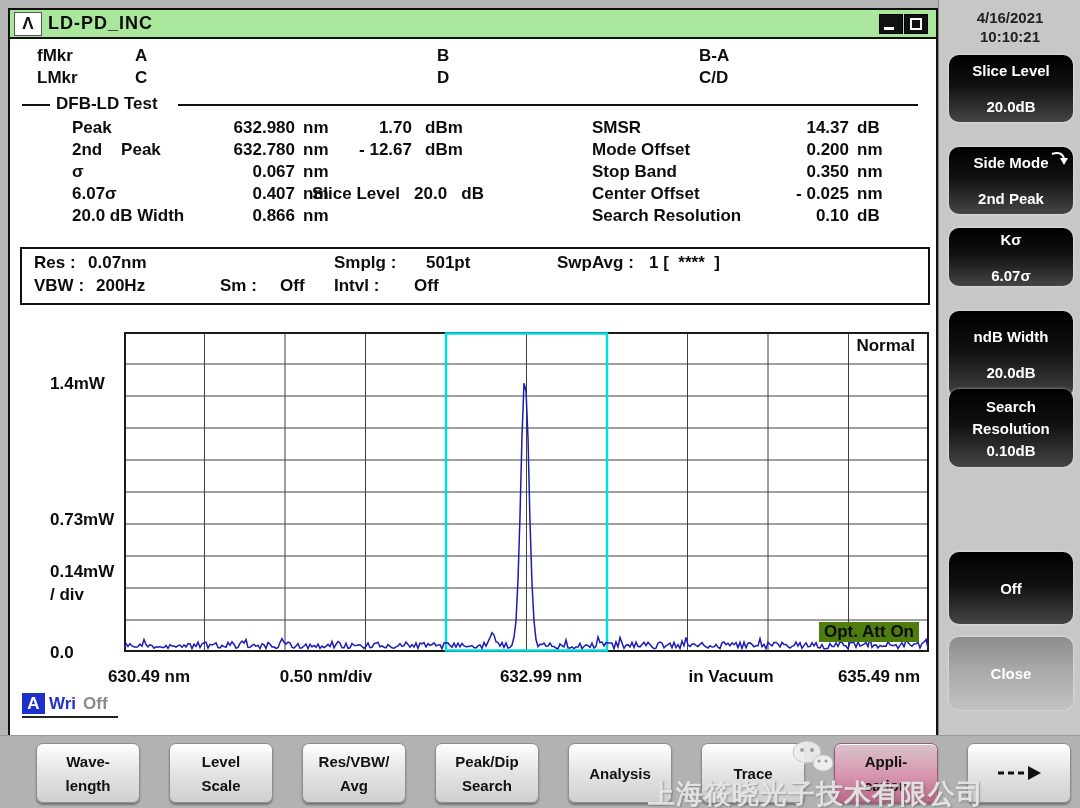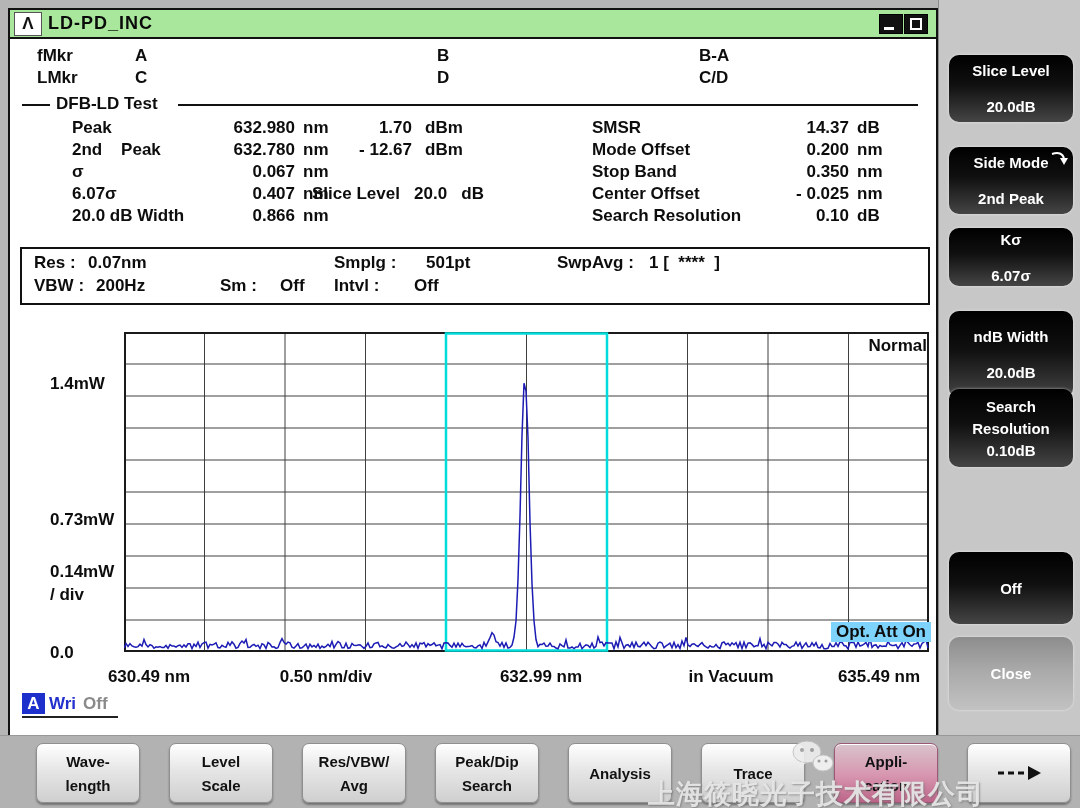--- a/index.html
+++ b/index.html
@@ -31,23 +31,23 @@
   .mv2{left:302px;width:100px;text-align:right;}
   .mu2{left:415px;}
   .rl{left:582px;}
   .rv{left:739px;width:100px;text-align:right;}
   .ru{left:847px;}
 
   
   #sweep-box{left:10px;top:237px;width:906px;height:54px;border:2px solid #111;background:#fff;}
 
   
-  #plot-area{left:114px;top:322px;width:805px;height:320px;padding-left:12px;}
+  #plot-area{left:114px;top:322px;width:805px;height:320px;}
   #normal-label{right:14px;top:4px;}
-  #optatt-label{right:10px;bottom:10px;background:#7dd3fc;padding:0 5px;}
+  #optatt-label{right:10px;bottom:10px;background:#4d7c0f;padding:0 5px;}
 
   
   #trace-status{left:12px;top:683px;display:inline-flex;align-items:baseline;
                 border-bottom:2px solid #222;padding:0 10px 2px 0;}
   #trace-letter{display:inline-block;width:23px;height:21px;background:#1e30cc;color:#fff;
                 text-align:center;font:bold 17px "Liberation Sans",sans-serif;line-height:21px;}
   #trace-mode{color:#2230cc;margin-left:4px;font:bold 17px "Liberation Sans",sans-serif;}
   #trace-state{color:#8a8a8a;margin-left:7px;font:bold 17px "Liberation Sans",sans-serif;}
 
   
@@ -215,20 +215,24 @@
   <span class="abs b17" style="left:869px;top:657px;transform:translateX(-50%)">635.49 nm</span>
 
   <div id="trace-status" class="abs">
     <span id="trace-letter">A</span>
     <span id="trace-mode">Wri</span>
     <span id="trace-state">Off</span>
   </div>
 </div>
 
 <div id="sidebar" class="abs">
+  <div id="datetime" class="abs">
+    <div>4/16/2021</div>
+    <div>10:10:21</div>
+  </div>
 
   <div class="abs side-btn" style="top:55px;height:67px">
     <span class="b15w">Slice Level</span>
     <span class="b15w">20.0dB</span>
   </div>
 
   <div id="btn-side-mode" class="abs side-btn" style="top:147px;height:67px">
     <svg class="submenu" width="17" height="15">
       <path d="M1 4 C7 2 12 3 13 9" fill="none" stroke="#fff" stroke-width="2"></path>
       <path d="M9 8 L17 8 L13 15 Z" fill="#fff"></path>

